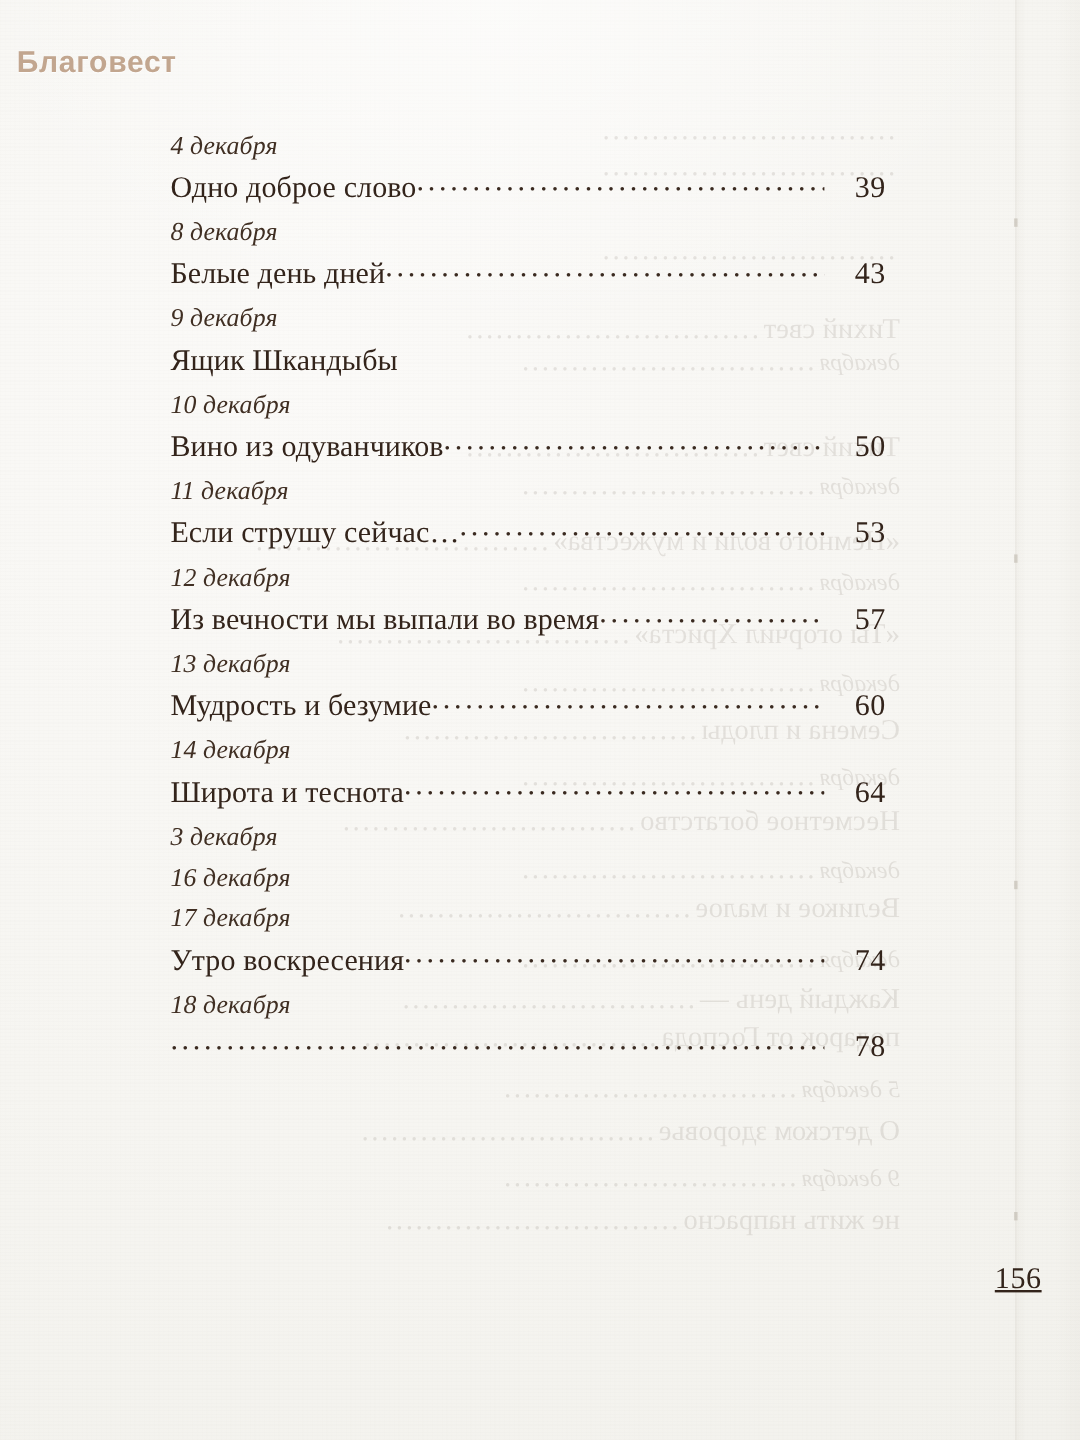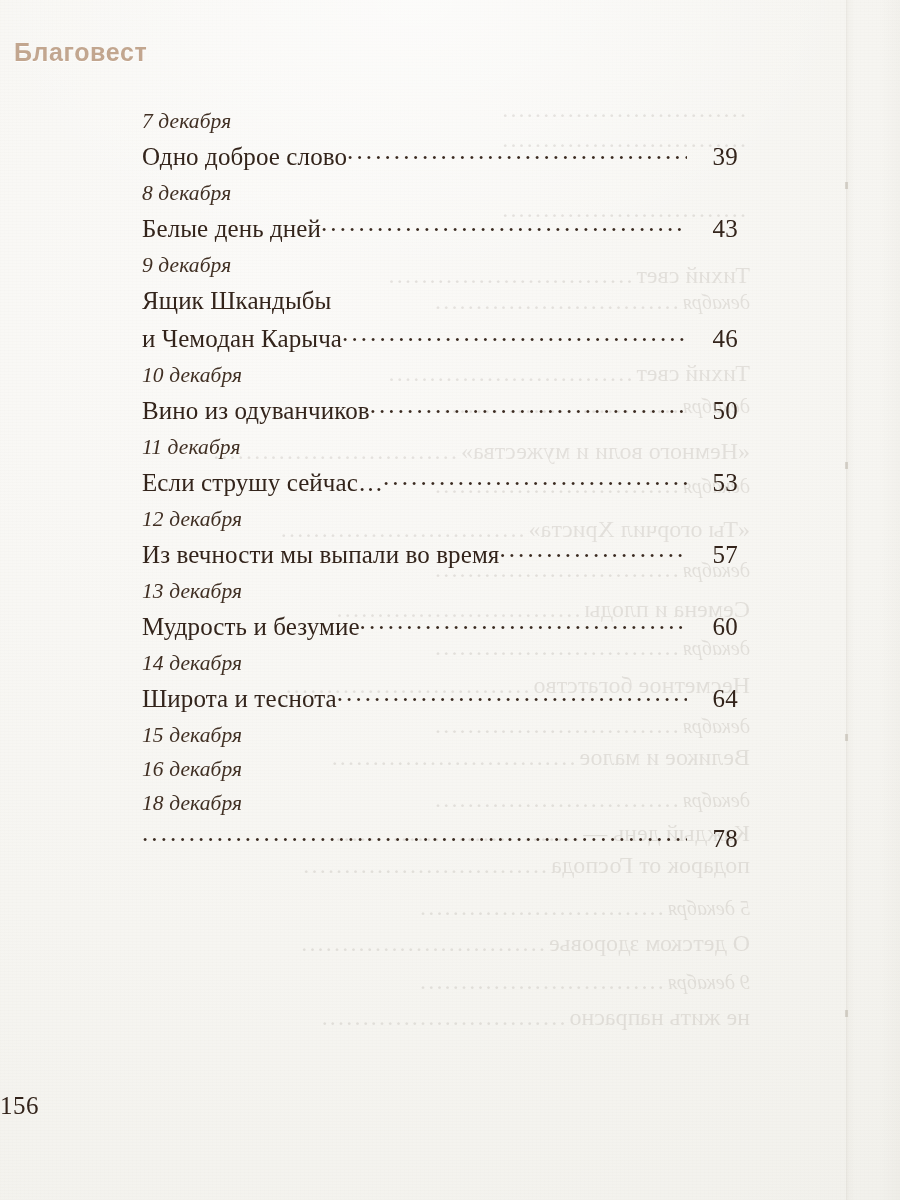--- a/index.html
+++ b/index.html
@@ -181,26 +181,27 @@
     letter-spacing: .3px;
     margin-left: 25px;
   }
   
   .toc-line.cont { }
 
   
   #folio {
     position: absolute;
     left: 0;
-    top: 1092px;
+    top: 1052px;
     width: 868px;
-    text-align: left;
+    text-align: right;
     font-size: 25px;
     color: #33241b;
     letter-spacing: .5px;
+    text-decoration: underline;
   }
 </style>
 </head>
 <body>
 
 <div id="scan-page">
 
   <div id="paper-grain"></div>
   <div id="top-glare"></div>
 
@@ -301,45 +302,40 @@
       <i style="top: 182.4px;"></i>
       <i style="top: 462.4px;"></i>
       <i style="top: 734.4px;"></i>
       <i style="top: 1009.6px;"></i>
     </div>
 
   <div id="watermark">Благовест</div>
 
   <div id="toc">
       <div class="toc-entry">
-        <div class="toc-date">7 декабря</div>
+        <div class="toc-date">4 декабря</div>
         <div class="toc-line">
           <span class="toc-title">Одно доброе слово</span>
           <span class="toc-leader"></span>
           <span class="toc-page">39</span>
         </div>
       </div>
       <div class="toc-entry">
         <div class="toc-date">8 декабря</div>
         <div class="toc-line">
           <span class="toc-title">Белые день дней</span>
           <span class="toc-leader"></span>
           <span class="toc-page">43</span>
         </div>
       </div>
       <div class="toc-entry">
         <div class="toc-date">9 декабря</div>
         <div class="toc-line no-leader">
           <span class="toc-title">Ящик Шкандыбы</span>
         </div>
-        <div class="toc-line cont">
-          <span class="toc-title">и Чемодан Карыча</span>
-          <span class="toc-leader"></span>
-          <span class="toc-page">46</span>
-        </div>
       </div>
       <div class="toc-entry">
         <div class="toc-date">10 декабря</div>
         <div class="toc-line">
           <span class="toc-title">Вино из одуванчиков</span>
           <span class="toc-leader"></span>
           <span class="toc-page">50</span>
         </div>
       </div>
       <div class="toc-entry">
@@ -368,26 +364,34 @@
       </div>
       <div class="toc-entry">
         <div class="toc-date">14 декабря</div>
         <div class="toc-line">
           <span class="toc-title">Широта и теснота</span>
           <span class="toc-leader"></span>
           <span class="toc-page">64</span>
         </div>
       </div>
       <div class="toc-entry">
-        <div class="toc-date">15 декабря</div>
+        <div class="toc-date">3 декабря</div>
       </div>
       <div class="toc-entry">
         <div class="toc-date">16 декабря</div>
       </div>
       <div class="toc-entry">
+        <div class="toc-date">17 декабря</div>
+        <div class="toc-line">
+          <span class="toc-title">Утро воскресения</span>
+          <span class="toc-leader"></span>
+          <span class="toc-page">74</span>
+        </div>
+      </div>
+      <div class="toc-entry">
         <div class="toc-date">18 декабря</div>
         <div class="toc-line">
           <span class="toc-leader"></span>
           <span class="toc-page">78</span>
         </div>
       </div>
     </div>
 
   <div id="folio">156</div>
 

